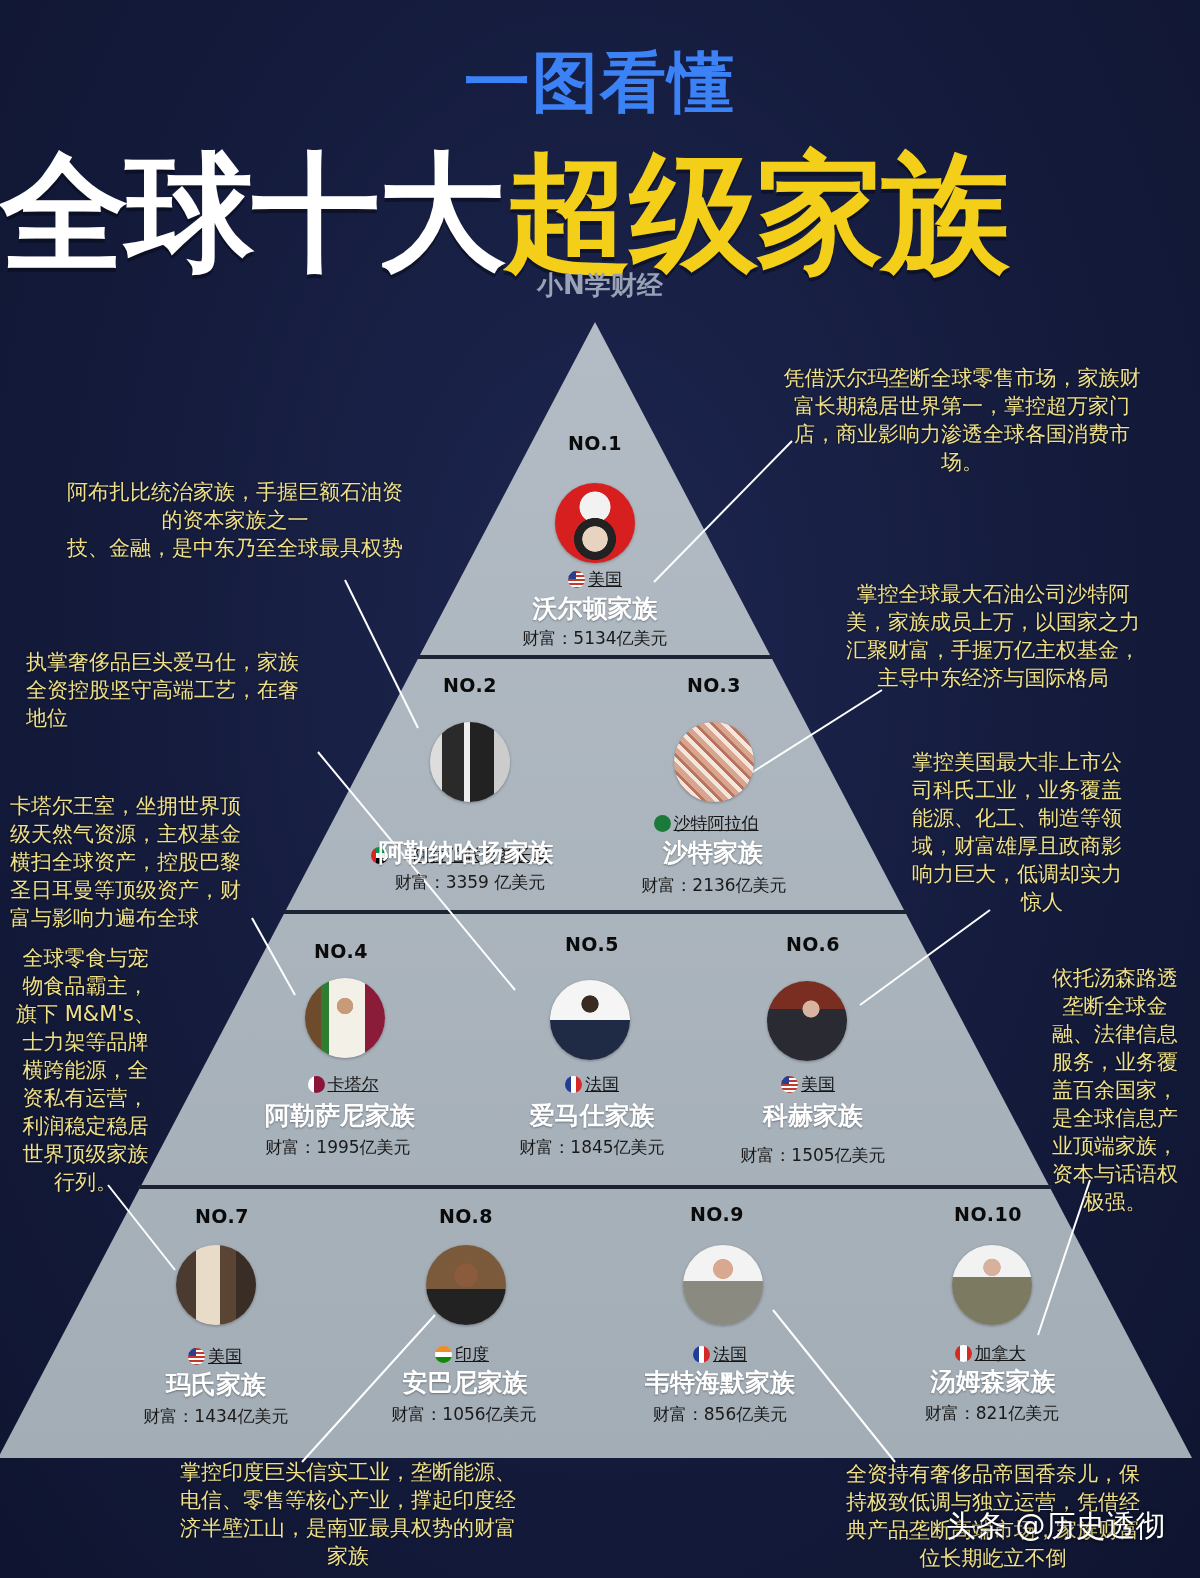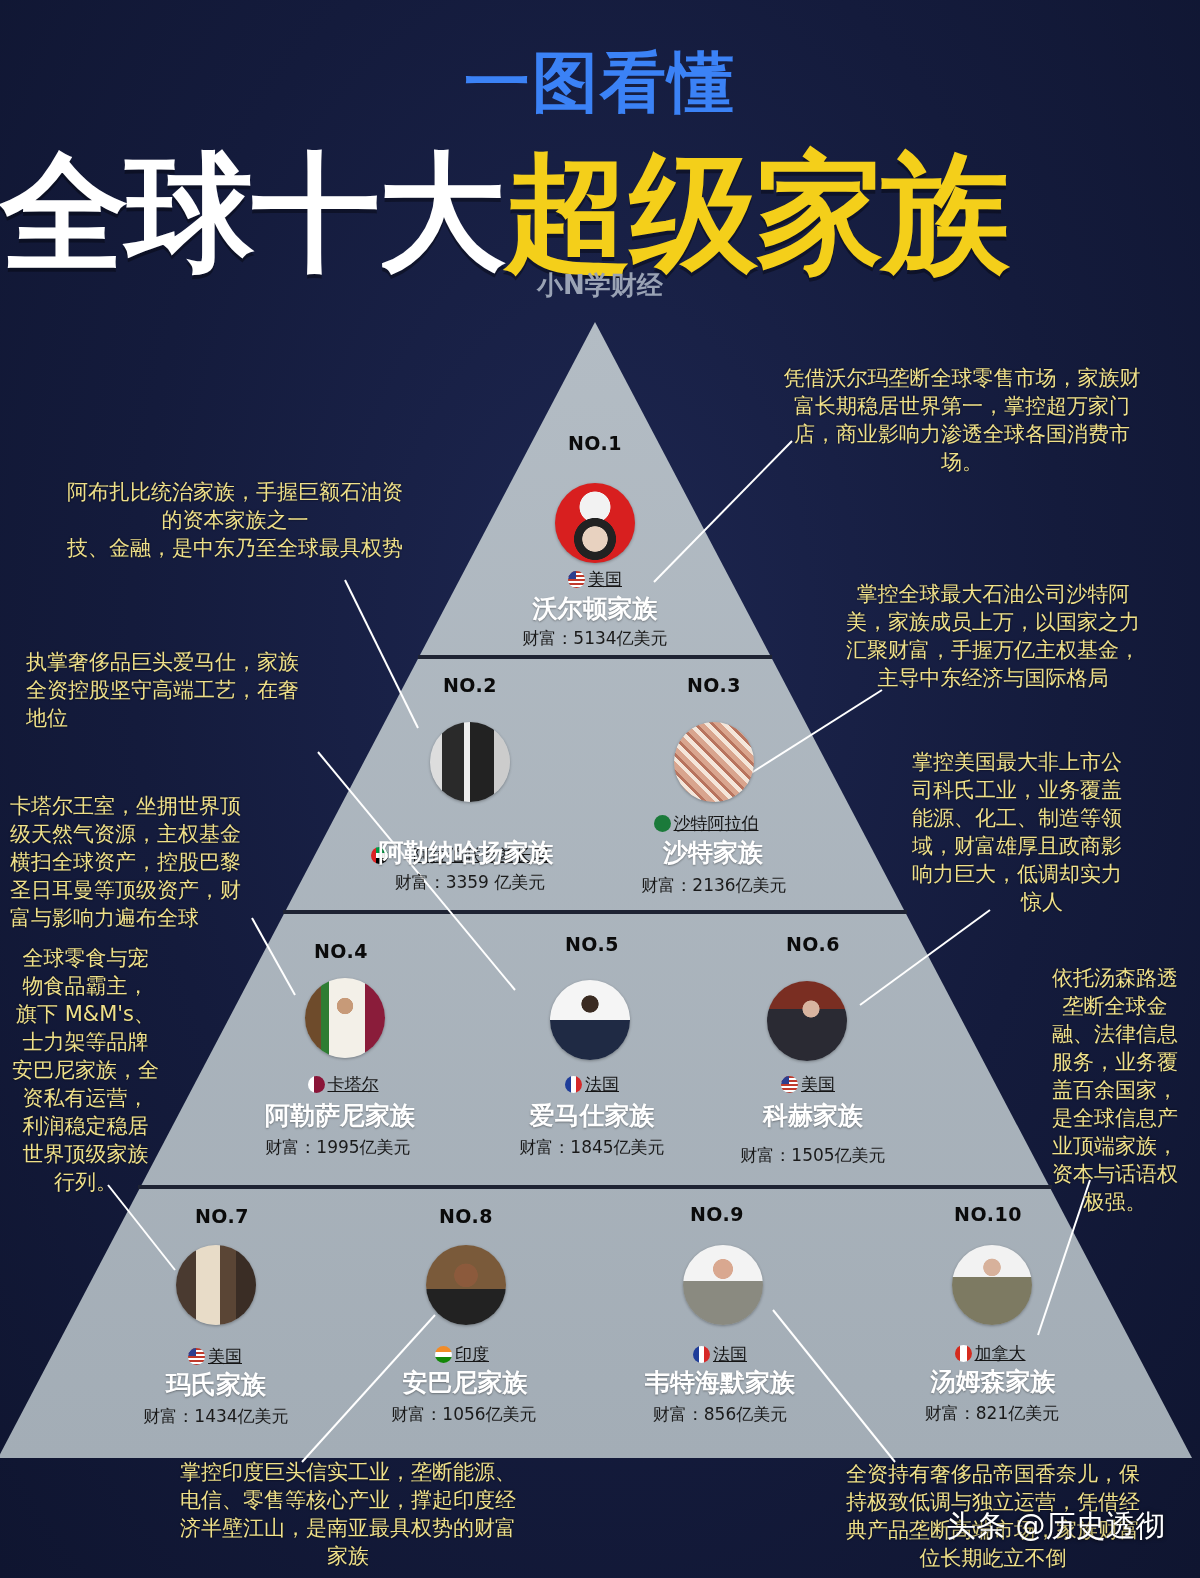--- a/index.html
+++ b/index.html
@@ -217,21 +217,21 @@
   <div>级天然气资源，主权基金</div>
   <div>横扫全球资产，控股巴黎</div>
   <div>圣日耳曼等顶级资产，财</div>
   <div>富与影响力遍布全球</div>
 </div>
 <div class="abs note" style="left:8px;top:944px;width:155px;">
   <div>全球零食与宠</div>
   <div>物食品霸主，</div>
   <div>旗下 M&amp;M's、</div>
   <div>士力架等品牌</div>
-  <div>安巴尼家族，全</div>
+  <div>横跨能源，全</div>
   <div>资私有运营，</div>
   <div>利润稳定稳居</div>
   <div>世界顶级家族</div>
   <div>行列。</div>
 </div>
 <div class="abs note" style="left:1036px;top:964px;width:158px;">
   <div>依托汤森路透</div>
   <div>垄断全球金</div>
   <div>融、法律信息</div>
   <div>服务，业务覆</div>

